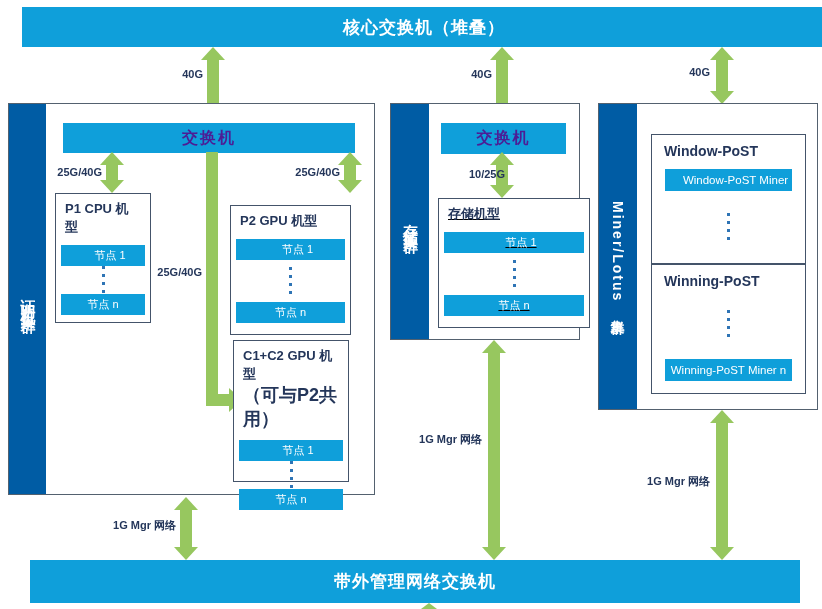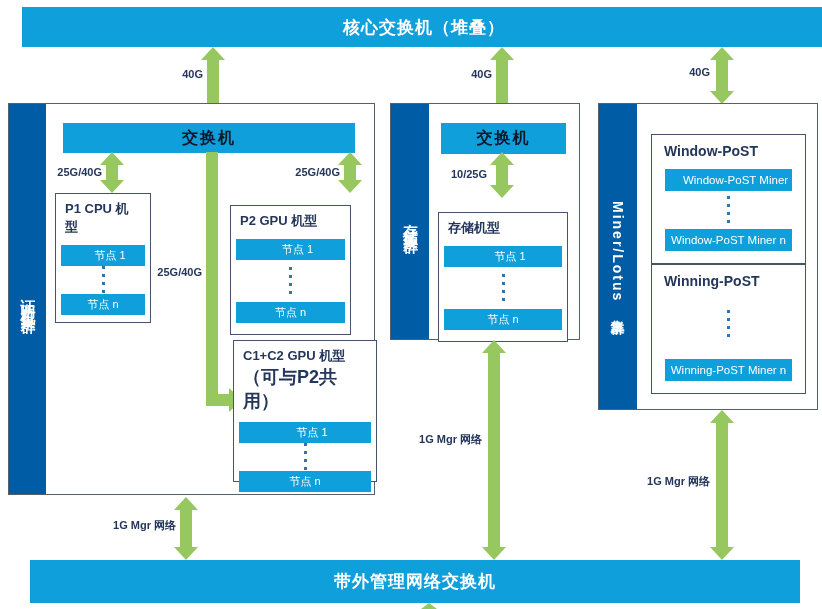--- a/index.html
+++ b/index.html
@@ -20,21 +20,21 @@
         display:flex;align-items:center;justify-content:center;letter-spacing:1px;}
 
   
   .cluster{position:absolute;background:#fff;border:1.5px solid var(--outer);}
   .vside{position:absolute;left:0;top:0;bottom:0;background:var(--darkblue);color:#fff;
          font-weight:bold;writing-mode:vertical-rl;display:flex;align-items:center;justify-content:center;}
   .vside.cjk{text-orientation:upright;font-size:15px;letter-spacing:5px;}
   .vside.mix{text-orientation:mixed;font-size:14px;letter-spacing:2px;}
 
   
-  .swbar{position:absolute;background:var(--blue);color:#0f172a;font-weight:bold;font-size:16px;
+  .swbar{position:absolute;background:var(--blue);color:#4c1d95;font-weight:bold;font-size:16px;
          display:flex;align-items:center;justify-content:center;letter-spacing:2px;}
 
   
   .gbox{position:absolute;background:#fff;border:1.5px solid var(--inner);
         display:flex;flex-direction:column;}
   .gtitle{font-size:13px;font-weight:bold;color:var(--navy);padding:6px 9px 0;}
   .gsub{font-size:18px;font-weight:bold;color:var(--navy);padding:0 9px;}
   .nbar{height:21px;line-height:21px;background:var(--blue);color:#fff;font-size:11px;
         text-align:center;margin:0 5px;flex:0 0 auto;}
   .nbar.first{margin-top:9px;padding-left:14px;}
@@ -105,51 +105,50 @@
     <div class="nbar last">节点 n</div>
   </div>
 
   <div class="gbox" style="left:230px;top:205px;width:121px;height:130px;">
     <div class="gtitle">P2 GPU 机型</div>
     <div class="nbar first">节点 1</div>
     <div class="dots"></div>
     <div class="nbar last">节点 n</div>
   </div>
 
-  <div class="gbox" style="left:233px;top:340px;width:144px;height:142px;">
+  <div class="gbox" style="left:233px;top:340px;width:116px;height:142px;">
     <div class="gtitle">C1+C2 GPU 机型</div>
     <div class="gsub">（可与P2共用）</div>
     <div class="nbar first">节点 1</div>
     <div class="dots"></div>
     <div class="nbar last">节点 n</div>
   </div>
 
   <div class="cluster" style="left:390px;top:103px;width:190px;height:237px;">
     <div class="vside cjk" style="width:38px;">存储集群</div>
     <div class="swbar" style="left:50px;top:19px;width:125px;height:31px;">交换机</div>
   </div>
 
   <div class="varrow" style="left:496px;top:165px;height:20px;"></div>
-  <div class="alabel" style="right:335px;top:168px;">10/25G</div>
+  <div class="alabel" style="right:317px;top:168px;">10/25G</div>
 
-  <div class="gbox" style="left:438px;top:212px;width:130px;height:130px;">
+  <div class="gbox" style="left:438px;top:198px;width:152px;height:130px;text-decoration:underline;">
     <div class="gtitle">存储机型</div>
     <div class="nbar first">节点 1</div>
     <div class="dots"></div>
     <div class="nbar last">节点 n</div>
   </div>
 
   <div class="cluster" style="left:598px;top:103px;width:220px;height:307px;">
     <div class="vside mix" style="width:38px;">Miner/Lotus 集群</div>
 
     <div class="gbox wide" style="left:52px;top:15px;width:155px;height:130px;margin-top:15px;">
       <div class="gtitle">Window-PoST</div>
       <div class="nbar first">Window-PoST Miner 1</div>
       <div class="dots"></div>
-      <div class="nbar last">Window-PoST Miner n</div>
     </div>
 
     <div class="gbox wide" style="left:52px;top:160px;width:155px;height:130px;">
       <div class="gtitle">Winning-PoST</div>
       <div class="dots"></div>
       <div class="nbar last">Winning-PoST Miner n</div>
     </div>
   </div>
 
   <div class="varrow" style="left:180px;top:510px;height:37px;"></div>

